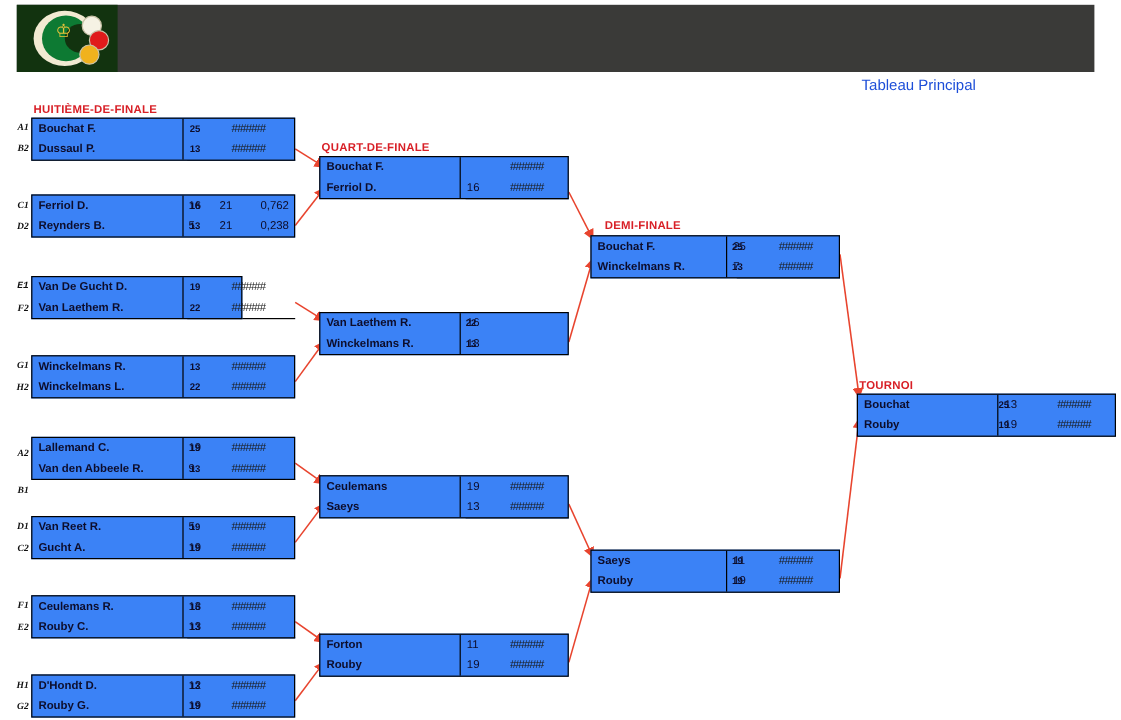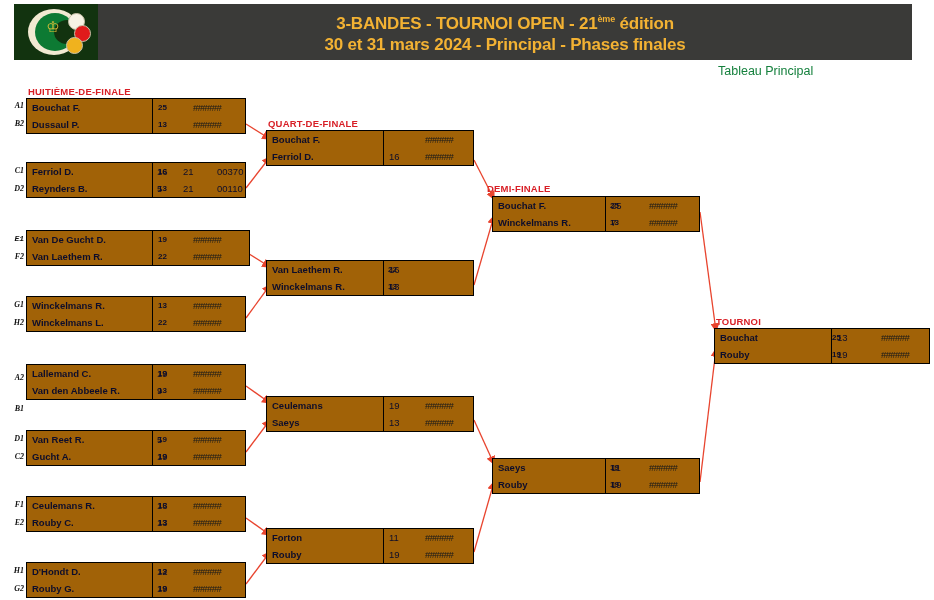--- a/index.html
+++ b/index.html
@@ -51,42 +51,42 @@
     display:flex;flex-direction:column;align-items:center;justify-content:center;
   }
   .title-l1,.title-l2{
     color:#f3b233;font-weight:bold;font-size:17px;letter-spacing:-0.2px;
     white-space:nowrap;line-height:21px;
   }
   .title-l1 sup{font-size:9px;vertical-align:super;font-weight:bold;}
 
   .subtitle{
     position:absolute;left:718px;top:64px;
-    font-size:12.5px;color:#15803d;white-space:nowrap;
+    font-size:12.5px;color:#1d4ed8;white-space:nowrap;
   }
 
   
   .round-label{
     position:absolute;font-size:9.5px;font-weight:bold;color:#d81f26;
     letter-spacing:0.2px;white-space:nowrap;
   }
 
   
   .seed{
     position:absolute;font-size:8px;font-style:italic;font-weight:bold;
     color:#101010;font-family:"Liberation Serif",serif;
     width:18px;text-align:right;
   }
 
   
   .match{
     position:absolute;
     border:1.4px solid #000;
     box-sizing:border-box;
-    background:#a16207;
+    background:#3b82f6;
     display:flex;flex-direction:column;
     z-index:3;
   }
   .match .row{
     flex:1 1 50%;
     position:relative;
     display:flex;align-items:center;
     box-sizing:border-box;
   }
   .match .row .nm{
@@ -131,32 +131,26 @@
   <div class="logo">
     <div class="oval"></div>
     <div class="oval-in"></div>
     <div class="notch"></div>
     <div class="crown">♔</div>
     <div class="ball white"></div>
     <div class="ball red"></div>
     <div class="ball yellow"></div>
   </div>
 
-  <div class="title-wrap">
-    <div class="title-l1">
-      <span>3-BANDES - TOURNOI OPEN - 21</span><sup>ème</sup><span> édition</span>
-    </div>
-    <div class="title-l2">30 et 31 mars 2024 - Principal - Phases finales</div>
-  </div>
 
   <div class="subtitle">Tableau Principal</div>
 
   <div class="round-label" style="left:28px;top:86px;">HUITIÈME-DE-FINALE</div>
   <div class="round-label" style="left:268px;top:118px;">QUART-DE-FINALE</div>
-  <div class="round-label" style="left:487px;top:183px;">DEMI-FINALE</div>
+  <div class="round-label" style="left:504px;top:183px;">DEMI-FINALE</div>
   <div class="round-label" style="left:716px;top:316px;">TOURNOI</div>
 
   <svg class="links" viewBox="0 0 934 600">
     <defs>
       <marker id="ar" markerWidth="7" markerHeight="7" refX="6" refY="3.5" orient="auto">
         <polygon points="0 0, 7 3.5, 0 7" fill="#e8442e"></polygon>
       </marker>
     </defs>
     <g stroke="#e8442e" stroke-width="1.3" fill="none" marker-end="url(#ar)">
 
@@ -201,35 +195,35 @@
   <div class="underline" style="left:156px;top:133px;width:90px;"></div>
 
   <div class="seed" style="left:6px;top:166px;">C1</div>
   <div class="seed" style="left:6px;top:184px;">D2</div>
   <div class="match" style="left:26px;top:162px;width:220px;height:36px;">
     <div class="row">
       <span class="nm">Ferriol D.</span>
       <span class="pt" style="left:110px;width:30px;">16</span>
       <span class="c1" style="left:130px;">16</span>
       <span class="c2" style="left:156px;">21</span>
-      <span class="c3" style="left:190px;">00370</span>
+      <span class="c3" style="left:190px;">0,762</span>
     </div>
     <div class="row">
       <span class="nm">Reynders B.</span>
       <span class="pt" style="left:110px;width:30px;">13</span>
       <span class="c1" style="left:130px;">5</span>
       <span class="c2" style="left:156px;">21</span>
-      <span class="c3" style="left:190px;">00110</span>
+      <span class="c3" style="left:190px;">0,238</span>
     </div>
     <div class="vline" style="left:125px;"></div>
   </div>
 
   <div class="seed" style="left:6px;top:234px;font-family:Liberation Mono, monospace;">E1</div>
   <div class="seed" style="left:6px;top:252px;">F2</div>
-  <div class="match" style="left:26px;top:230px;width:224px;height:36px;">
+  <div class="match" style="left:26px;top:230px;width:176px;height:36px;">
     <div class="row">
       <span class="nm">Van De Gucht D.</span>
       <span class="pt" style="left:110px;width:30px;">19</span>
       <span class="hash" style="left:166px;">######</span>
     </div>
     <div class="row">
       <span class="nm">Van Laethem R.</span>
       <span class="pt" style="left:110px;width:30px;">22</span>
       <span class="hash" style="left:166px;">######</span>
     </div>

